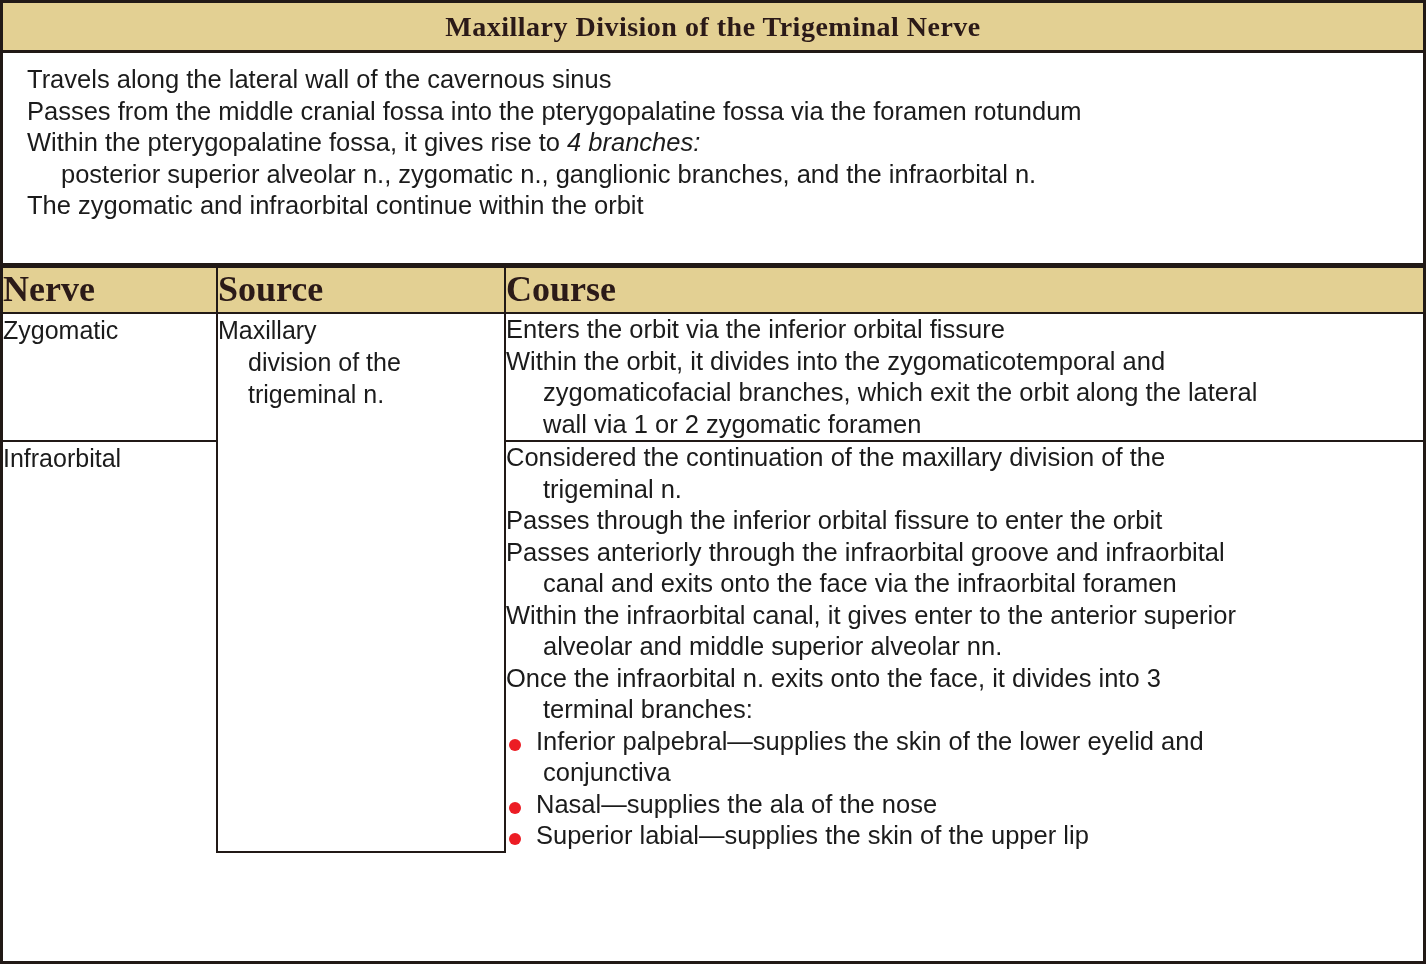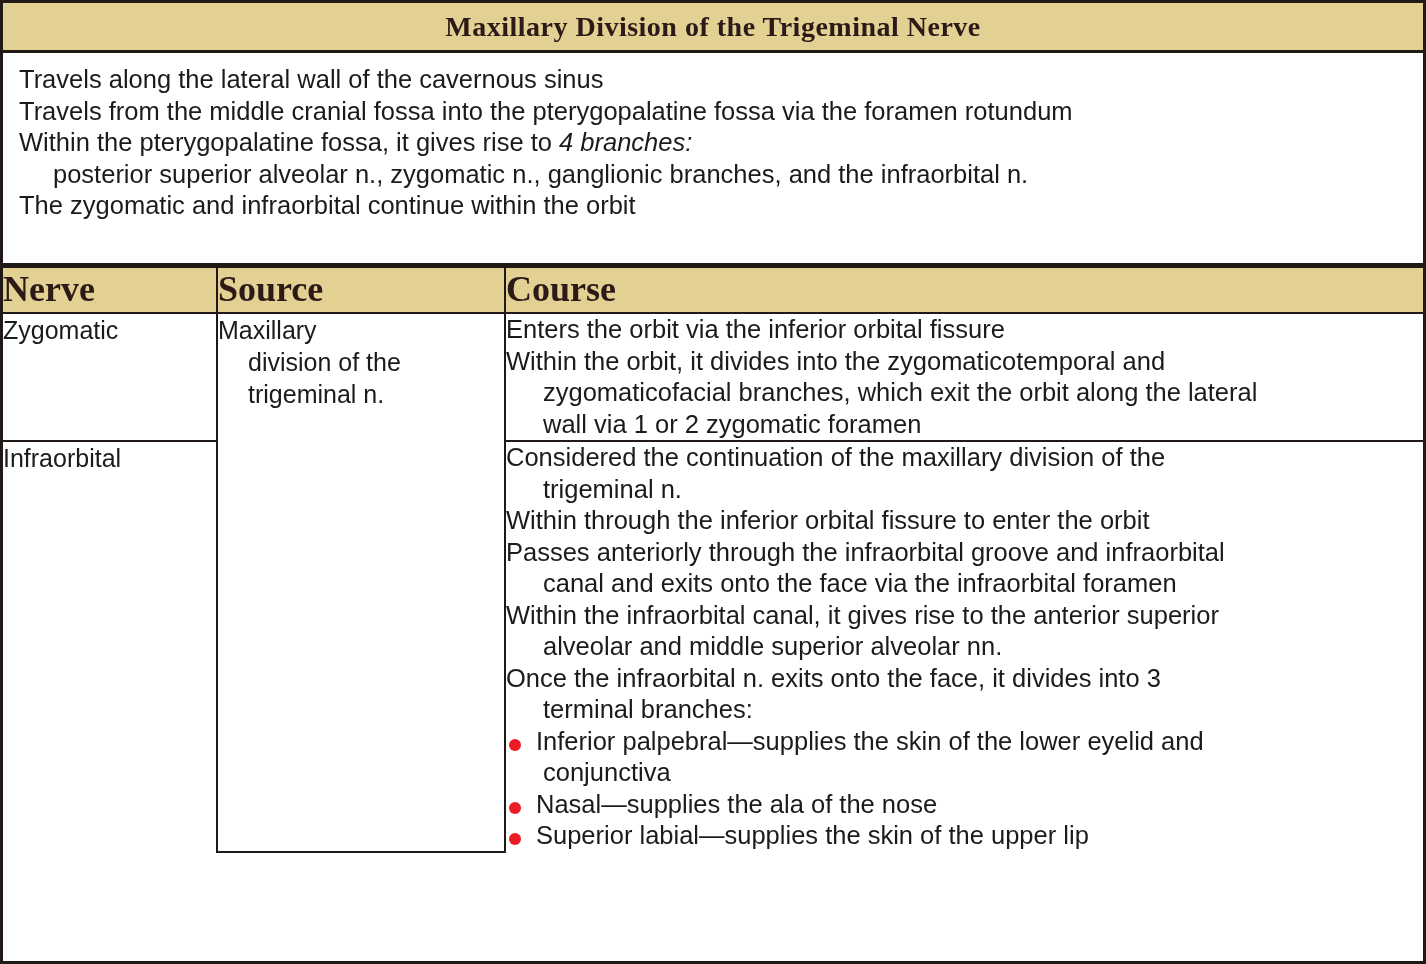--- a/index.html
+++ b/index.html
@@ -47,21 +47,21 @@
     height: 50px;
     background: #e3d093;
     font-size: 28px;
     border-bottom: 3px solid #211916;
     font-family: Liberation Serif, serif;
   }
 
   
   .intro {
     box-sizing: border-box;
-    padding: 11px 14px 6px 16px;
+    padding: 11px 14px 6px 24px;
     border-bottom: 3px solid #211916;
     height: 213px;
   }
   .intro-line {
     font-family: "Liberation Sans Narrow", "Liberation Sans", sans-serif;
     font-stretch: condensed;
     font-size: 25.5px;
     line-height: 31.5px;
     color: #1b1b1b;
     white-space: nowrap;
@@ -153,21 +153,21 @@
 
 <div class="sheet">
 
 
   <div class="banner banner-sub">
     <span>Maxillary Division of the Trigeminal Nerve</span>
   </div>
 
   <div class="intro" id="intro-block">
       <div class="intro-line"><span>Travels along the lateral wall of the cavernous sinus</span></div>
-      <div class="intro-line"><span>Travels from the middle cranial fossa into the pterygopalatine fossa via the foramen rotundum</span></div>
+      <div class="intro-line"><span>Passes from the middle cranial fossa into the pterygopalatine fossa via the foramen rotundum</span></div>
       <div class="intro-line"><span>Within the pterygopalatine fossa, it gives rise to </span><span class="ital">4 branches:</span></div>
       <div class="intro-line indent"><span>posterior superior alveolar n., zygomatic n., ganglionic branches, and the infraorbital n.</span></div>
       <div class="intro-line"><span>The zygomatic and infraorbital continue within the orbit</span></div>
     </div>
 
   <table class="grid">
     <colgroup>
       <col class="c-nerve">
         <col class="c-source">
         <col class="c-course">
@@ -196,24 +196,24 @@
             <div class="cond-line indent"><span>wall via 1 or 2 zygomatic foramen</span></div>
           </td>
         </tr>
         <tr>
           <td class="cell cell-nerve">
             <div class="plain-line">Infraorbital</div>
           </td>
           <td class="cell cell-course">
             <div class="cond-line"><span>Considered the continuation of the maxillary division of the</span></div>
             <div class="cond-line indent"><span>trigeminal n.</span></div>
-            <div class="cond-line"><span>Within through the inferior orbital fissure to enter the orbit</span></div>
+            <div class="cond-line"><span>Passes through the inferior orbital fissure to enter the orbit</span></div>
             <div class="cond-line"><span>Passes anteriorly through the infraorbital groove and infraorbital</span></div>
             <div class="cond-line indent"><span>canal and exits onto the face via the infraorbital foramen</span></div>
-            <div class="cond-line"><span>Within the infraorbital canal, it gives rise to the anterior superior</span></div>
+            <div class="cond-line"><span>Within the infraorbital canal, it gives enter to the anterior superior</span></div>
             <div class="cond-line indent"><span>alveolar and middle superior alveolar nn.</span></div>
             <div class="cond-line"><span>Once the infraorbital n. exits onto the face, it divides into 3</span></div>
             <div class="cond-line indent"><span>terminal branches:</span></div>
             <div class="cond-line bullet-line"><span class="bullet-dot"></span><span>Inferior palpebral—supplies the skin of the lower eyelid and</span></div>
             <div class="cond-line indent"><span>conjunctiva</span></div>
             <div class="cond-line bullet-line"><span class="bullet-dot"></span><span>Nasal—supplies the ala of the nose</span></div>
             <div class="cond-line bullet-line"><span class="bullet-dot"></span><span>Superior labial—supplies the skin of the upper lip</span></div>
           </td>
         </tr>
       </tbody>

